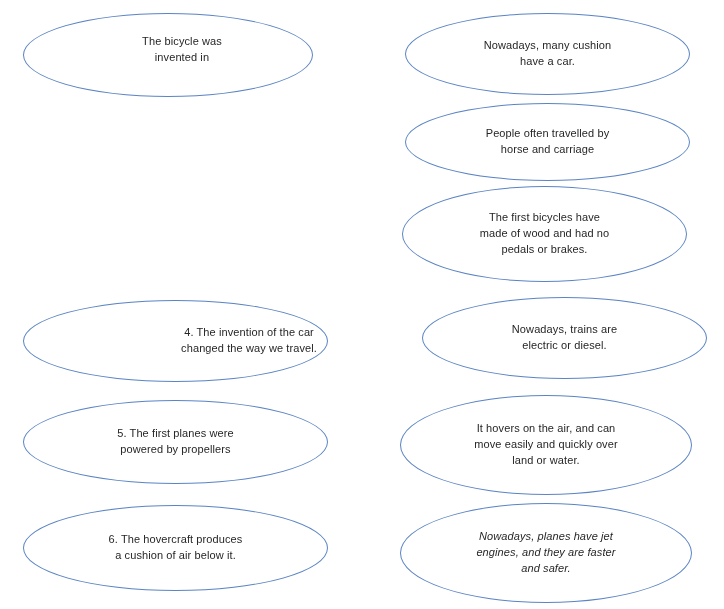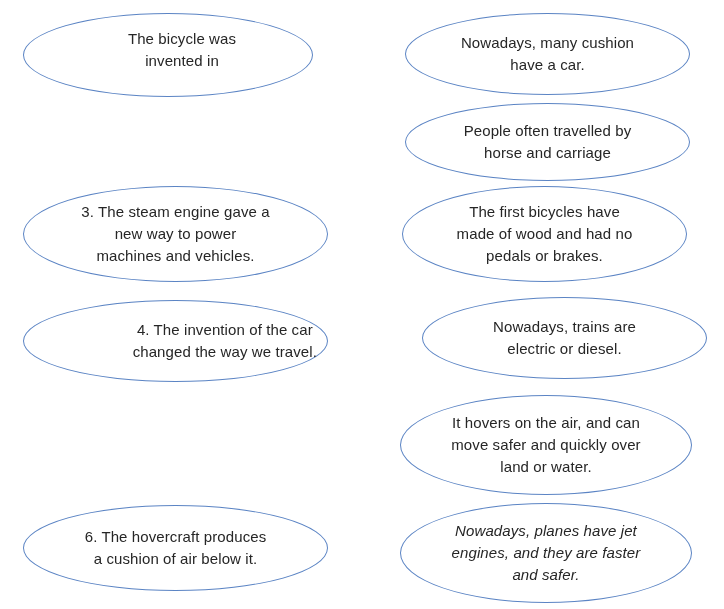--- a/index.html
+++ b/index.html
@@ -26,49 +26,48 @@
     border: 1px solid #5b84c4;
     border-radius: 50%;
     background: transparent;
     display: flex;
     align-items: center;
     justify-content: center;
   }
   .ellipse-text {
     display: block;
     text-align: center;
-    font-size: 15px;
+    font-size: 11px;
     line-height: 1.45;
     color: #262626;
     white-space: pre-line;
     padding: 0 10px;
     letter-spacing: 0.1px;
   }
   
   .align-offset-right {
     transform: translate(14px, -5px);
   }
 </style>
 </head>
 <body style="background: rgb(255, 255, 255);">
 
 <div id="worksheet">
 
   <div class="ellipse" style="left: 23px; top: 13px; width: 290px; height: 84px;">
     <span class="ellipse-text align-offset-right">The bicycle was
 invented in</span>
   </div>
-  <div class="ellipse" style="left: 23px; top: 186px; width: 305px; height: 96px;">
-    <span class="ellipse-text">3. The steam engine gave a
-new way to power
-machines and vehicles.</span>
-  </div>
   <div class="ellipse" style="left: 23px; top: 300px; width: 305px; height: 82px; justify-content: flex-end;">
     <span class="ellipse-text">4. The invention of the car
 changed the way we travel.</span>
+  </div>
+  <div class="ellipse" style="left: 23px; top: 400px; width: 305px; height: 84px;">
+    <span class="ellipse-text">5. The first planes were
+powered by propellers</span>
   </div>
   <div class="ellipse" style="left: 23px; top: 505px; width: 305px; height: 86px;">
     <span class="ellipse-text">6. The hovercraft produces
 a cushion of air below it.</span>
   </div>
 
   <div class="ellipse" style="left: 405px; top: 13px; width: 285px; height: 82px;">
     <span class="ellipse-text">Nowadays, many cushion
 have a car.</span>
   </div>
@@ -80,21 +79,21 @@
     <span class="ellipse-text">The first bicycles have
 made of wood and had no
 pedals or brakes.</span>
   </div>
   <div class="ellipse" style="left: 422px; top: 297px; width: 285px; height: 82px;">
     <span class="ellipse-text">Nowadays, trains are
 electric or diesel.</span>
   </div>
   <div class="ellipse" style="left: 400px; top: 395px; width: 292px; height: 100px;">
     <span class="ellipse-text">It hovers on the air, and can
-move safer and quickly over
+move easily and quickly over
 land or water.</span>
   </div>
   <div class="ellipse" style="left: 400px; top: 503px; width: 292px; height: 100px; font-style: italic;">
     <span class="ellipse-text">Nowadays, planes have jet
 engines, and they are faster
 and safer.</span>
   </div>
 
 </div>
 

